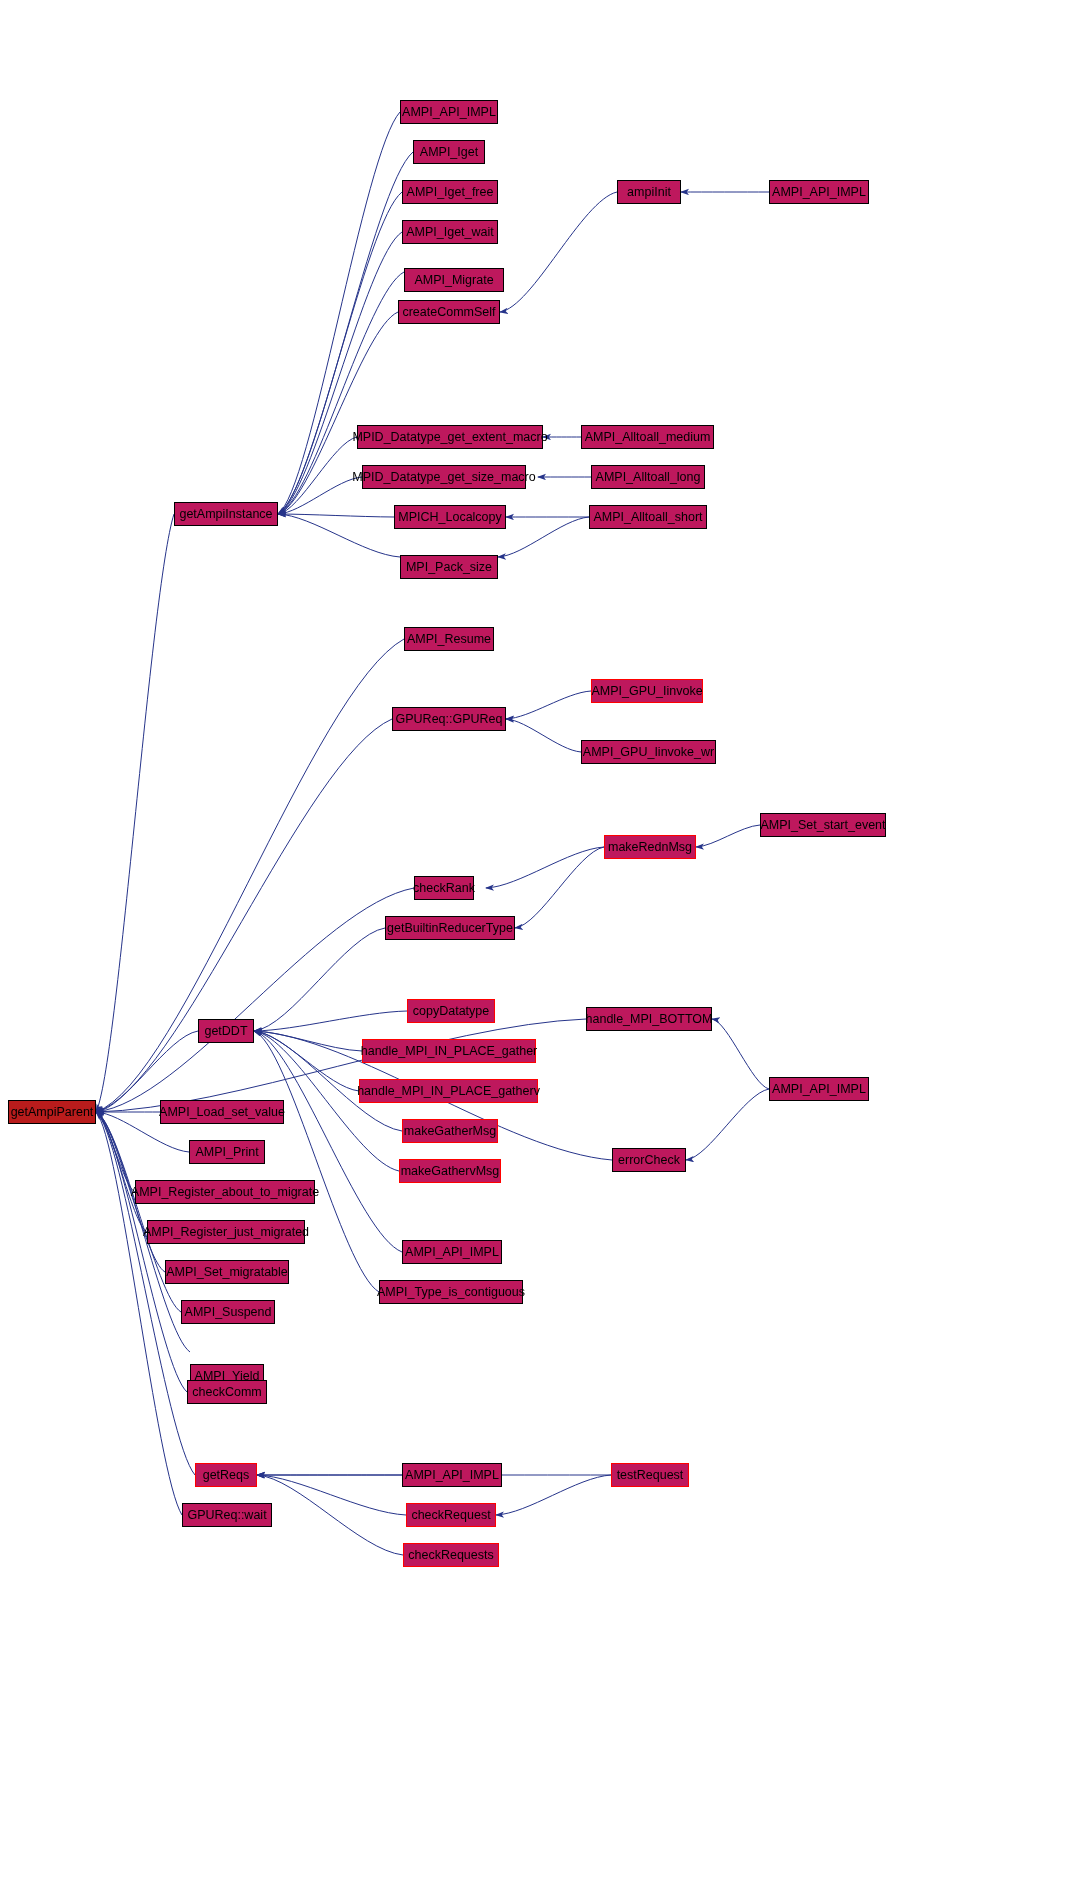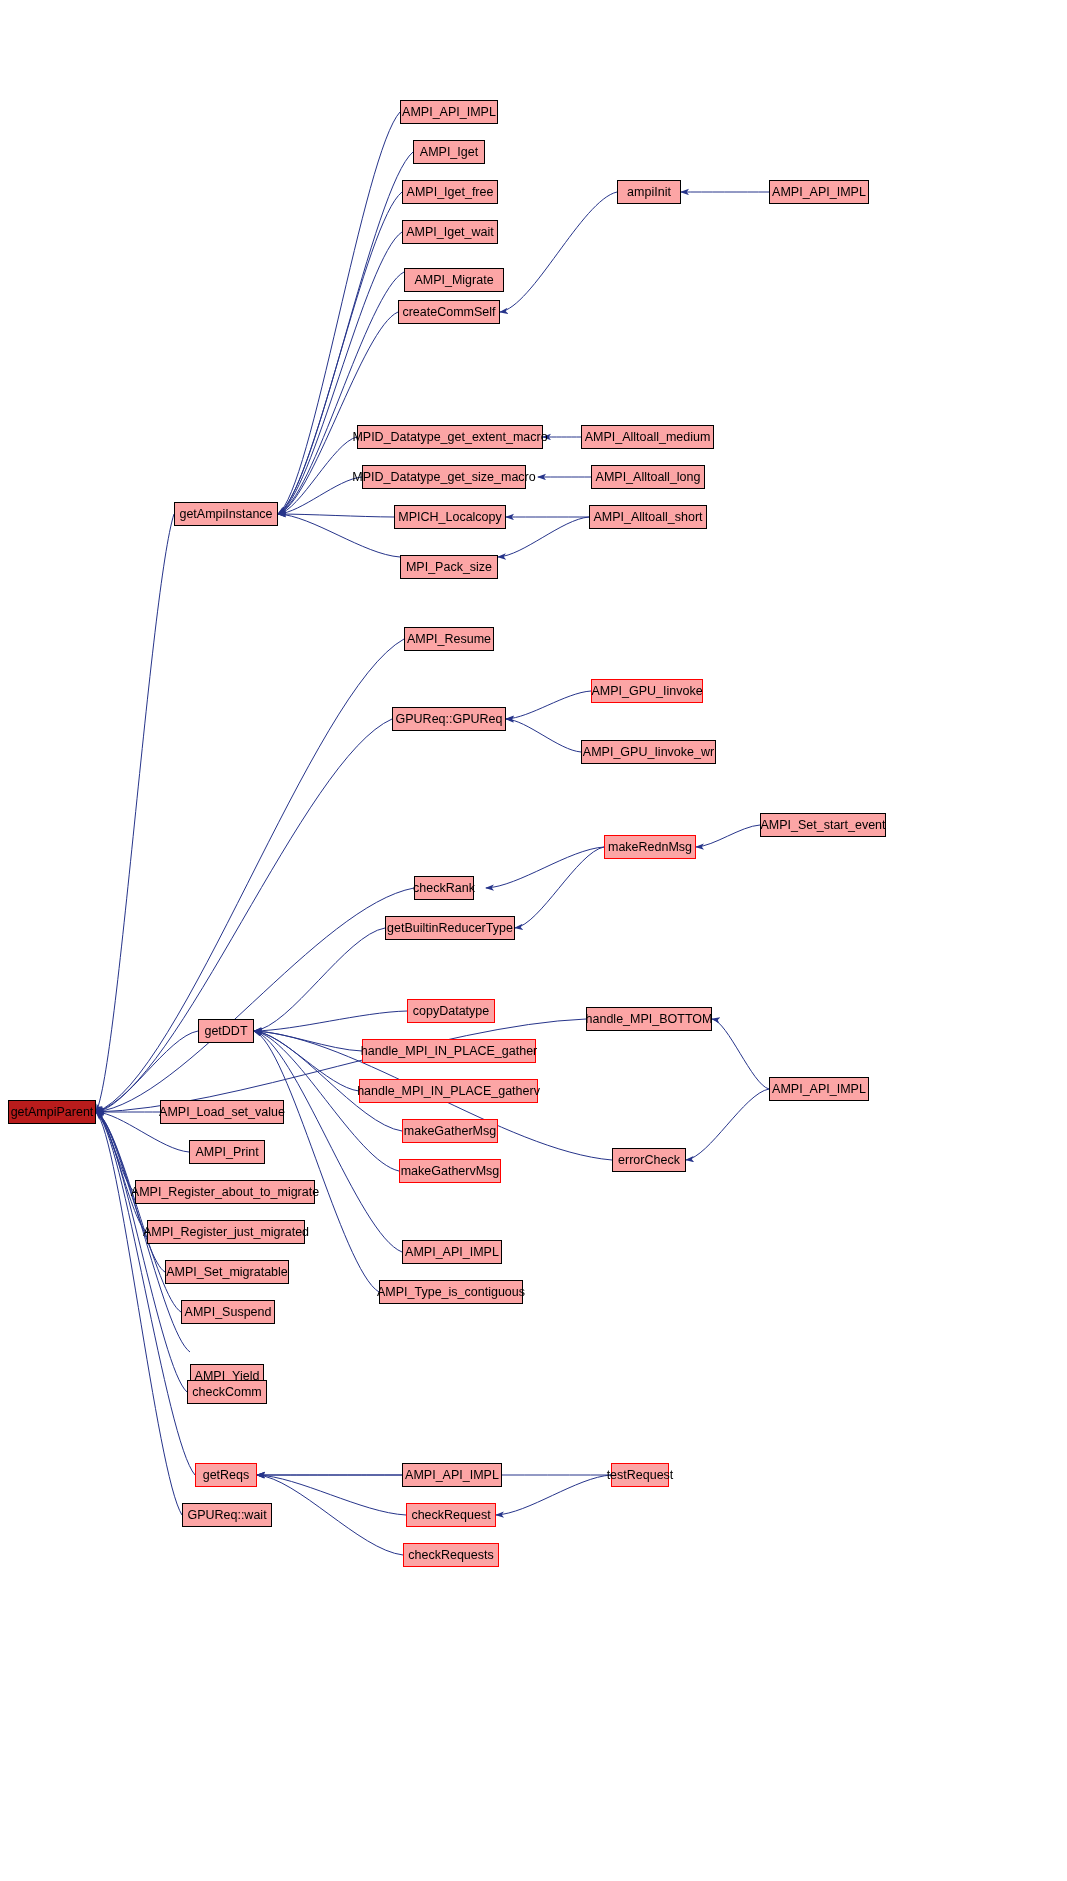--- a/index.html
+++ b/index.html
@@ -23,21 +23,21 @@
     width: 1067px;
     height: 1881px;
     pointer-events: none;
   }
   .node {
     position: absolute;
     box-sizing: border-box;
     display: flex;
     align-items: center;
     justify-content: center;
-    background: #fca5a5;
+    background: #be185d;
     border: 1px solid #000000;
     font-size: 12.5px;
     line-height: 1;
     color: #000000;
     white-space: nowrap;
     height: 24px;
     padding: 0 6px;
     letter-spacing: 0px;
   }
   .node.red {
@@ -154,16 +154,16 @@
     <div class="node" style="left: 147px; top: 1220px; width: 158px;">AMPI_Register_just_migrated</div>
     <div class="node" style="left: 165px; top: 1260px; width: 124px;">AMPI_Set_migratable</div>
     <div class="node" style="left: 181px; top: 1300px; width: 94px;">AMPI_Suspend</div>
     <div class="node" style="left: 190px; top: 1340px; width: 74px; margin-top: 24px;">AMPI_Yield</div>
     <div class="node" style="left: 187px; top: 1380px; width: 80px;">checkComm</div>
     <div class="node" style="left: 402px; top: 1463px; width: 100px;">AMPI_API_IMPL</div>
     <div class="node" style="left: 379px; top: 1280px; width: 144px;">AMPI_Type_is_contiguous</div>
     <div class="node" style="left: 402px; top: 1240px; width: 100px;">AMPI_API_IMPL</div>
     <div class="node red" style="left: 195px; top: 1463px; width: 62px;">getReqs</div>
     <div class="node" style="left: 182px; top: 1503px; width: 90px;">GPUReq::wait</div>
-    <div class="node red" style="left: 611px; top: 1463px; width: 58px;">testRequest</div>
+    <div class="node red" style="left: 611px; top: 1463px; width: 78px;">testRequest</div>
     <div class="node red" style="left: 406px; top: 1503px; width: 90px;">checkRequest</div>
     <div class="node red" style="left: 403px; top: 1543px; width: 96px;">checkRequests</div>
   </div>
 
 </body></html>

